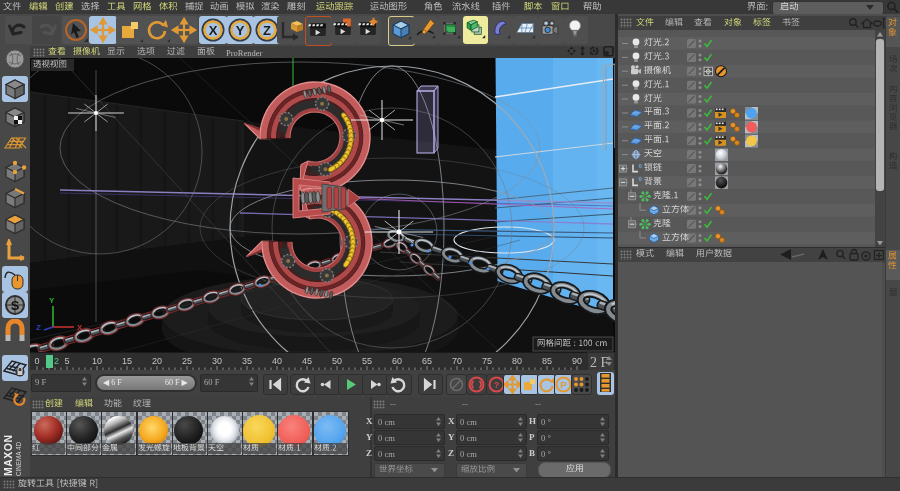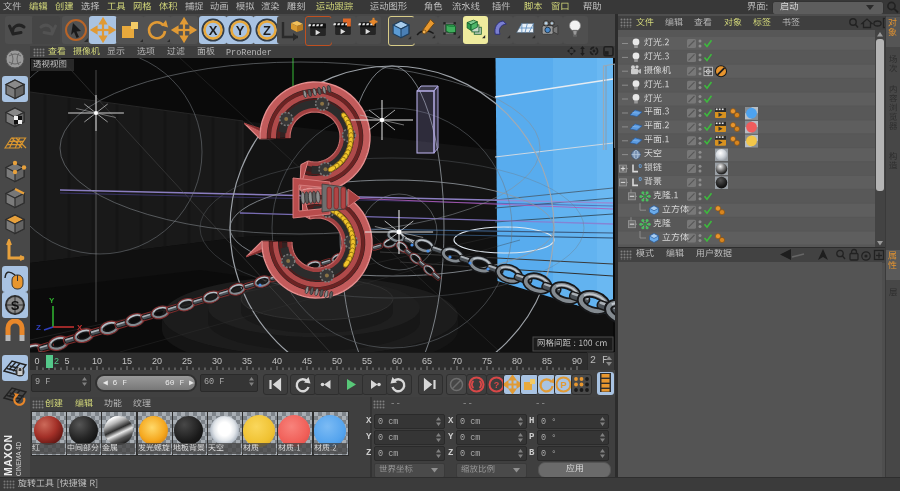--- a/index.html
+++ b/index.html
@@ -1,17 +1,17 @@
 <!DOCTYPE html>
 <html><head><meta charset="utf-8"><style>
 html,body{margin:0;padding:0;background:#444;width:900px;height:491px;overflow:hidden;
 font-family:"Liberation Sans",sans-serif;}
 .ab{position:absolute;}
 #root{position:relative;width:900px;height:491px;background:#454545;}
-.tt{position:absolute;font-family:Liberation Mono, monospace;text-align:center;}
+.tt{position:absolute;font-family:Liberation Serif, serif;text-align:center;}
 </style></head><body>
 <div id="root">
 <div class="ab" style="left:0;top:0;width:900px;height:14px;background:#383838"></div>
 <svg class="ab" style="left:3px;top:2px" width="20" height="12">
       <path d="M3.9 -0.0C4.2 0.4 4.5 1 4.6 1.4L5.3 1.1C5.2 0.7 4.9 0.1 4.6 -0.2ZM0.4 1.4V2.1H1.9C2.4 3.5 3.1 4.7 4.1 5.7C3.1 6.6 1.8 7.2 0.3 7.6C0.4 7.8 0.6 8.1 0.7 8.3C2.3 7.8 3.6 7.1 4.6 6.2C5.7 7.1 6.9 7.8 8.5 8.3C8.6 8.1 8.8 7.8 8.9 7.6C7.5 7.2 6.2 6.6 5.2 5.7C6.1 4.7 6.8 3.6 7.4 2.1H8.8V1.4ZM4.6 5.2C3.8 4.3 3.1 3.3 2.6 2.1H6.6C6.1 3.3 5.5 4.4 4.6 5.2Z M12.2 4.4V5.1H14.9V8.3H15.6V5.1H18.1V4.4H15.6V2.3H17.7V1.7H15.6V-0.0H14.9V1.7H13.6C13.7 1.3 13.8 0.8 13.9 0.4L13.3 0.2C13.1 1.4 12.7 2.6 12.1 3.4C12.3 3.5 12.6 3.7 12.7 3.8C13 3.4 13.2 2.9 13.4 2.3H14.9V4.4ZM11.7 -0.1C11.2 1.2 10.4 2.6 9.5 3.5C9.7 3.7 9.9 4 9.9 4.2C10.2 3.9 10.5 3.5 10.8 3.1V8.3H11.5V2.0C11.8 1.4 12.1 0.7 12.4 0.0Z" fill="#c2c2c2"></path>
     </svg>
 <svg class="ab" style="left:29px;top:2px" width="20" height="12">
       <path d="M0.3 7.1 0.5 7.7C1.3 7.4 2.2 7 3.2 6.6L3 6.1C2 6.5 1 6.8 0.3 7.1ZM0.5 3.6C0.6 3.6 0.9 3.5 1.9 3.4C1.5 4 1.2 4.5 1 4.6C0.8 5 0.6 5.2 0.4 5.3C0.4 5.4 0.5 5.8 0.6 5.9C0.8 5.8 1 5.7 3.1 5.2C3.1 5.1 3 4.8 3.1 4.6L1.5 5.0C2.2 4.1 2.8 3.1 3.3 2.0L2.8 1.7C2.6 2.1 2.4 2.4 2.2 2.8L1.2 2.9C1.7 2.1 2.2 1 2.6 0.0L1.9 -0.1C1.6 0.9 1 2.1 0.8 2.4C0.6 2.7 0.5 3 0.3 3.0C0.4 3.2 0.5 3.5 0.5 3.6ZM5.8 4.3V5.7H5.0V4.3ZM6.2 4.3H6.9V5.7H6.2ZM4.4 3.7V8.2H5.0V6.2H5.8V8.0H6.2V6.2H6.9V8.0H7.4V6.2H8.1V7.6C8.1 7.7 8 7.7 8 7.7C7.9 7.7 7.7 7.7 7.5 7.7C7.6 7.9 7.7 8.1 7.7 8.3C8 8.3 8.2 8.2 8.4 8.2C8.6 8.1 8.6 7.9 8.6 7.7V3.7L8.1 3.7ZM7.4 4.3H8.1V5.7H7.4ZM5.6 -0.0C5.7 0.2 5.9 0.5 6 0.8H3.8V2.8C3.8 4.2 3.7 6.3 2.9 7.8C3 7.8 3.3 8 3.4 8.2C4.3 6.7 4.4 4.5 4.4 2.9H8.5V0.8H6.7C6.6 0.5 6.4 0 6.2 -0.2ZM4.4 1.4H7.9V2.4H4.4Z M14.4 0.6H16.9V1.5H14.4ZM13.7 0.1V2.1H17.5V0.1ZM10 4.5C10.1 4.4 10.4 4.4 10.7 4.4H11.5V5.7L9.6 6.0L9.8 6.7L11.5 6.3V8.3H12.2V6.2L13.2 6.0L13.2 5.4L12.2 5.6V4.4H13.0V3.7H12.2V2.3H11.5V3.7H10.6C10.9 3.1 11.1 2.3 11.4 1.5H13.1V0.9H11.5C11.6 0.5 11.7 0.2 11.8 -0.0L11.1 -0.1C11 0.1 11 0.5 10.9 0.9H9.7V1.5H10.7C10.5 2.3 10.3 2.9 10.2 3.1C10.1 3.5 9.9 3.8 9.8 3.9C9.9 4 10 4.4 10 4.5ZM16.8 3.2V4.0H14.5V3.2ZM13 6.9 13.1 7.5 16.8 7.2V8.3H17.5V7.1L18.2 7.1L18.2 6.5L17.5 6.6V3.2H18.1V2.6H13.2V3.2H13.8V6.8ZM16.8 4.5V5.3H14.5V4.5ZM16.8 5.9V6.6L14.5 6.8V5.9Z" fill="#d7dc7c"></path>
     </svg>
 <svg class="ab" style="left:55px;top:2px" width="20" height="12">
@@ -1053,21 +1053,21 @@
       <line x1="517.0" y1="14" x2="517.0" y2="18" stroke="#888" stroke-width="1"></line>
       <line x1="523.0" y1="15.5" x2="523.0" y2="18" stroke="#888" stroke-width="1"></line>
       <line x1="529.0" y1="15.5" x2="529.0" y2="18" stroke="#888" stroke-width="1"></line>
       <line x1="535.0" y1="15.5" x2="535.0" y2="18" stroke="#888" stroke-width="1"></line>
       <line x1="541.0" y1="15.5" x2="541.0" y2="18" stroke="#888" stroke-width="1"></line>
       <line x1="547.0" y1="14" x2="547.0" y2="18" stroke="#888" stroke-width="1"></line>
       <rect x="16.0" y="3" width="7" height="13" fill="#54c88a"></rect>
       <text x="24.0" y="12" font-family="Liberation Sans" font-size="9" fill="#54c88a">2</text>
     </svg>
 <div class="ab" style="left:587px;top:352px;width:26px;height:17px;background:#3a3a3a;border:1px solid #2a2a2a"></div>
-<div class="tt" style="left:590px;top:355px;font-size:10px;color:#bbb">2 F</div>
+<div class="tt" style="left:590px;top:355px;font-size:14px;color:#bbb">2 F</div>
 <svg class="ab" style="left:606px;top:356px" width="6" height="10">
       <path d="M3 0 L6 4 L0 4 Z M3 10 L6 6 L0 6 Z" fill="#888"></path>
     </svg>
 <div class="ab" style="left:30px;top:370px;width:585px;height:27px;background:#414141"></div>
 <div class="ab" style="left:31px;top:374px;width:58px;height:16px;background:#353535;border:1px solid #2a2a2a;border-radius:2px"></div>
 <div class="tt" style="left:35px;top:377px;font-size:8.5px;color:#aaa">9 F</div>
 <svg class="ab" style="left:82px;top:377px" width="5" height="9">
       <path d="M2.5 0 L5 3.5 L0 3.5 Z M2.5 9 L5 5.5 L0 5.5 Z" fill="#808080"></path>
     </svg>
 <div class="ab" style="left:95px;top:374px;width:102px;height:18px;background:#303030;border-radius:9px"></div>

